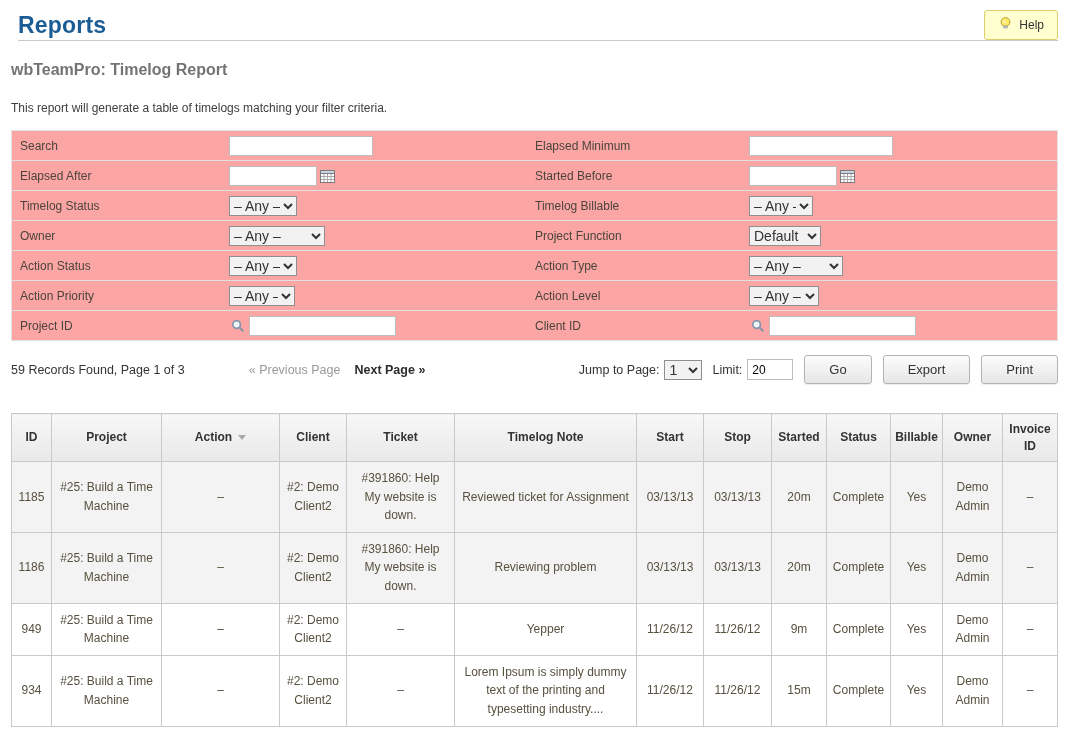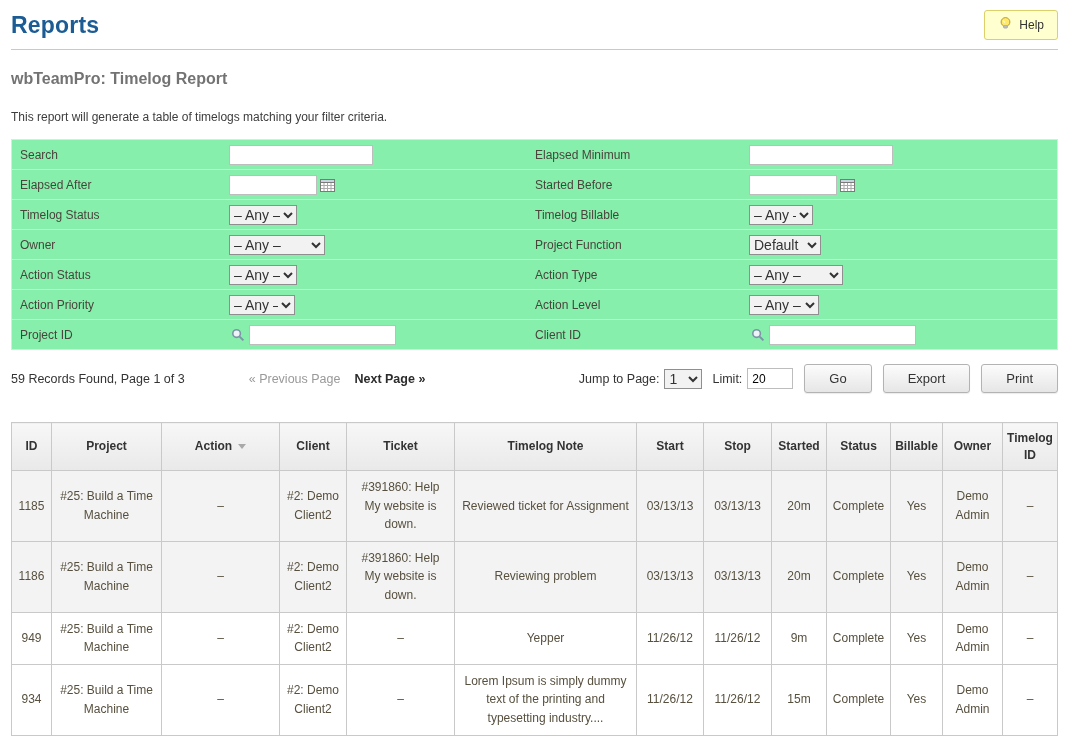--- a/index.html
+++ b/index.html
@@ -8,22 +8,23 @@
     width: 1069px; height: 747px;
     font-family: "Liberation Sans", sans-serif;
     color: #333;
     overflow: hidden;
   }
   .page { padding: 0 11px; }
 
   
   .topbar {
     display: flex; justify-content: space-between; align-items: center;
-    padding-top: 10px; padding-bottom: 9px;
+    padding-top: 10px; padding-bottom: 0;
     border-bottom: 1px solid #c9c9c9;
+    margin-left: 7px;
   }
   .page-title {
     color: #1c5c94; font-size: 23px; font-weight: bold; letter-spacing: 0.2px;
   }
   .help-btn {
     display: inline-flex; align-items: center; gap: 6px;
     background: #ffffcf; border: 1px solid #ddd06a; border-radius: 3px;
     padding: 5px 13px; font-size: 12px; color: #333; cursor: pointer;
     font-family: "Liberation Sans", sans-serif;
   }
@@ -31,21 +32,21 @@
   
   .report-title {
     margin-top: 20px; font-size: 16px; font-weight: bold; color: #737373;
   }
   .report-desc { margin-top: 22px; font-size: 12px; color: #3d3d3d; }
 
   
   .filters { margin-top: 15px; border: 1px solid #e3e3e3; border-bottom: none; }
   .frow {
     display: flex; align-items: center; height: 30px;
-    background: #86efac; border-bottom: 1px solid #e0e0e0;
+    background: #fca5a5; border-bottom: 1px solid #e0e0e0;
   }
   .flabel { width: 217px; padding-left: 8px; font-size: 12px; color: #4a443b; }
   .ffield { width: 306px; display: flex; align-items: center; }
   .flabel-r { width: 214px; padding-left: 0; }
   .ffield-r { flex: 1; display: flex; align-items: center; }
 
   input.txt {
     width: 144px; height: 20px; border: 1px solid #bdbdbd; background: #fff;
     padding: 2px 4px; font-size: 12px; font-family: "Liberation Sans", sans-serif;
   }
@@ -300,21 +301,21 @@
         <th><span>Action</span><span class="sort-tri"></span></th>
         <th>Client</th>
         <th>Ticket</th>
         <th>Timelog Note</th>
         <th>Start</th>
         <th>Stop</th>
         <th>Started</th>
         <th>Status</th>
         <th>Billable</th>
         <th>Owner</th>
-        <th>Timelog ID</th>
+        <th>Invoice ID</th>
       </tr>
     </thead>
     <tbody>
       <tr class="shade">
         <td>1185</td>
         <td>#25: Build a Time Machine</td>
         <td>–</td>
         <td>#2: Demo Client2</td>
         <td>#391860: Help My website is down.</td>
         <td>Reviewed ticket for Assignment</td>

